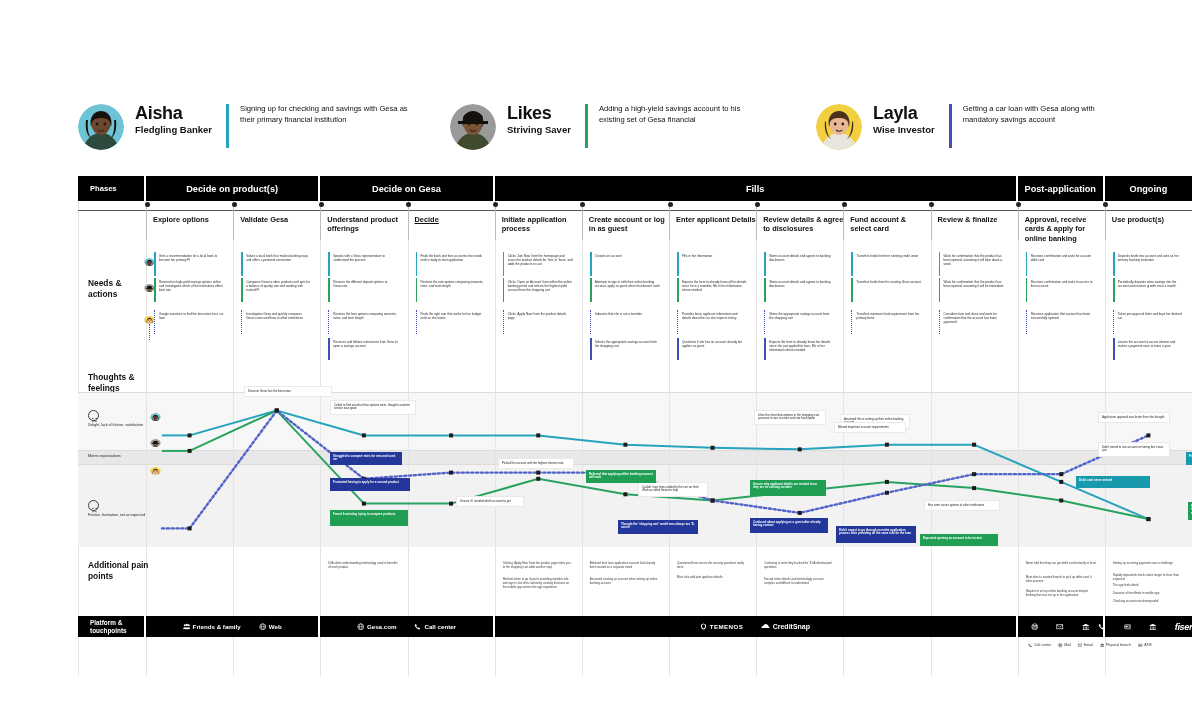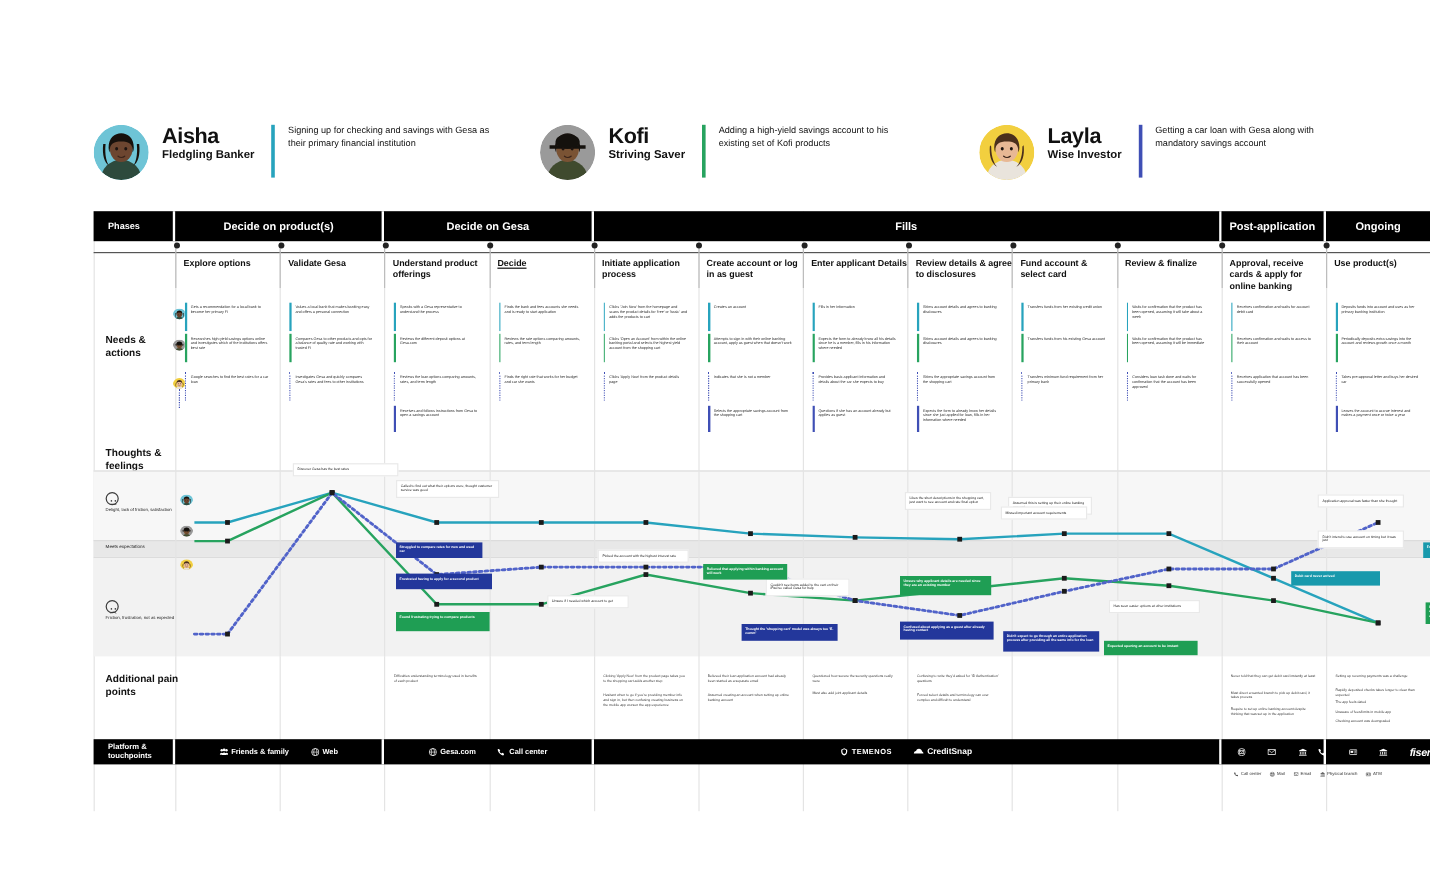--- a/index.html
+++ b/index.html
@@ -153,25 +153,25 @@
       <path d="M12.5 19c0-8 5-12 10.5-12S33.5 11 33.5 19c0 3-1 4-1 4 .5-7-3-9-9.5-9s-10 2-9.5 9c0 0-1-1-1-4z" fill="#1a1410"></path>
       <path d="M8 17h30v3H8z" fill="#14110d"></path>
             <ellipse cx="23" cy="14" rx="10" ry="6" fill="#14110d"></ellipse>
 
       <ellipse cx="19.2" cy="20" rx="1.25" ry="1.4" fill="#1d1410"></ellipse>
       <ellipse cx="26.8" cy="20" rx="1.25" ry="1.4" fill="#1d1410"></ellipse>
       <path d="M20.4 26.2c1.6 1.2 4.1 1.2 5.5 0" stroke="#3a241a" stroke-width="1.1" fill="none" stroke-linecap="round"></path>
     </g>
         </svg></div>
       <div class="persona-name-block">
-        <div class="persona-name">Kofi</div>
+        <div class="persona-name">Likes</div>
         <div class="persona-role">Striving Saver</div>
       </div>
       <div class="persona-rule" style="background: rgb(39, 163, 95);"></div>
-      <div class="persona-desc">Adding a high-yield savings account to his existing set of Kofi products</div>
+      <div class="persona-desc">Adding a high-yield savings account to his existing set of Gesa financial</div>
     </div>
     <div class="persona" style="position: absolute; left: 738px;">
       <div class="persona-avatar"><svg width="46" height="46" viewBox="0 0 46 46">
     <defs>
             <clipPath id="av2_460">
               <circle cx="23" cy="23" r="23"></circle>
             </clipPath>
           </defs>
     <g clip-path="url(#av2_460)">
       <rect width="46" height="46" fill="#f2cf3f"></rect>

